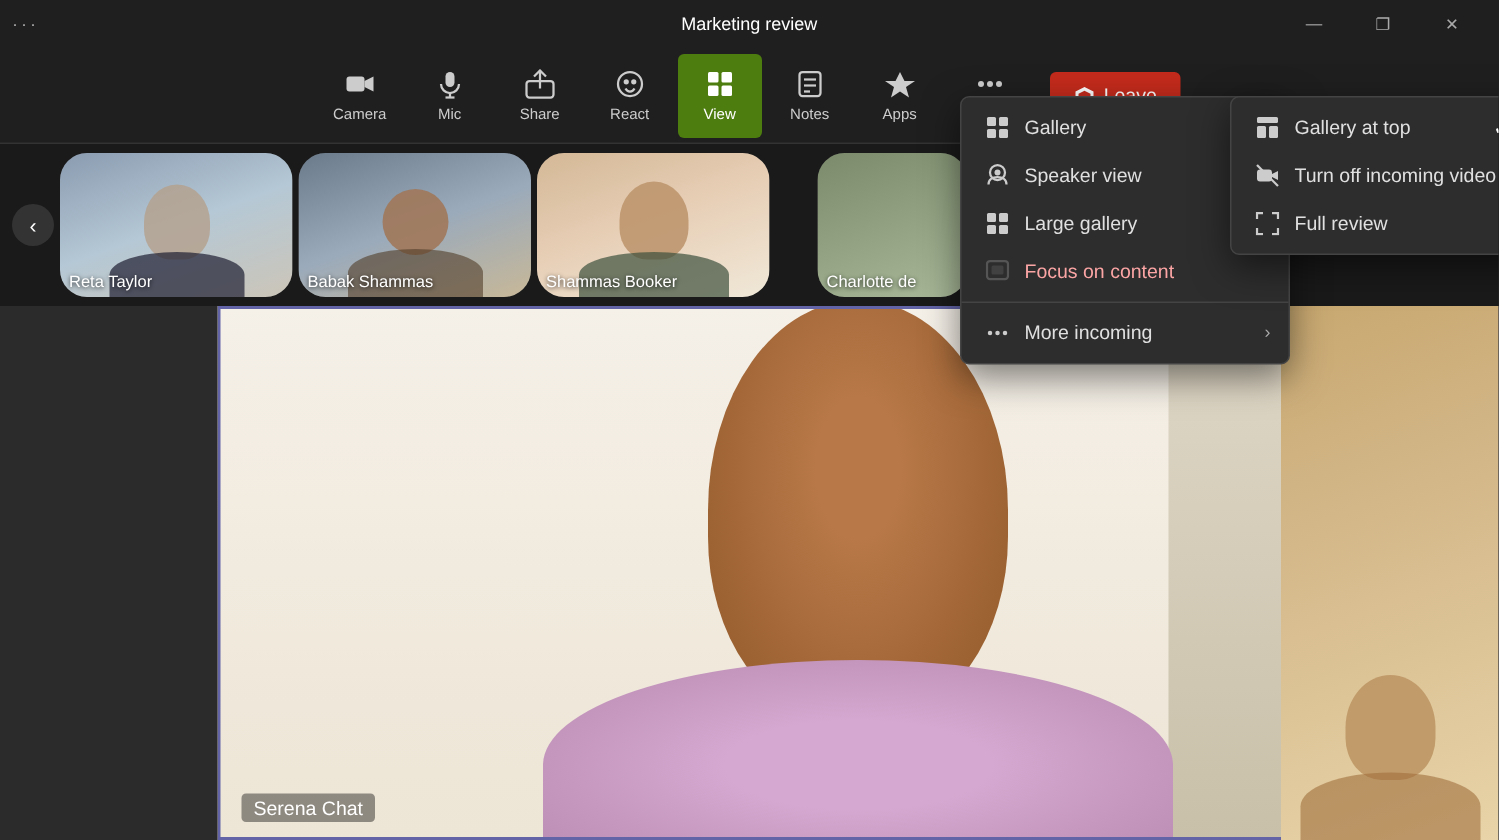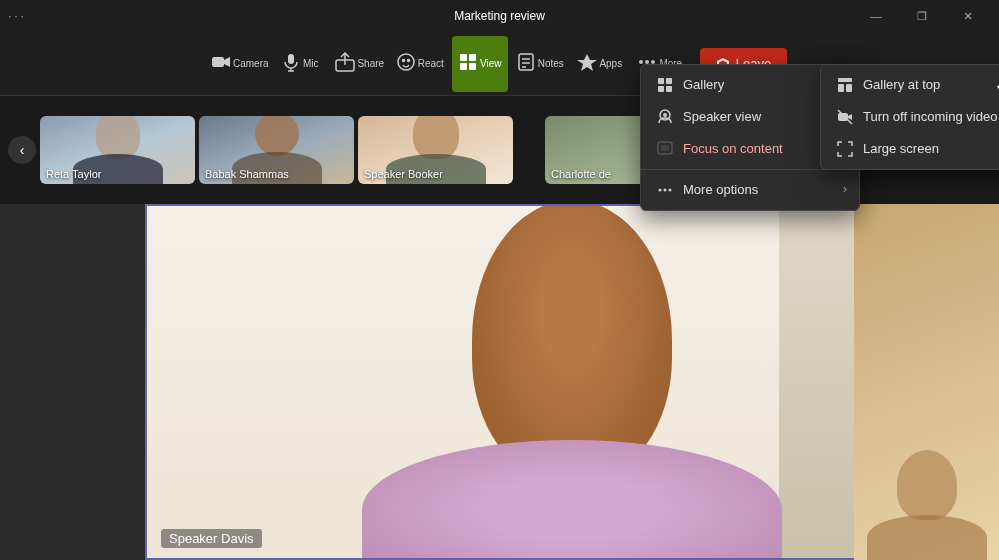--- a/index.html
+++ b/index.html
@@ -57,21 +57,21 @@
       display: flex;
       align-items: center;
       justify-content: center;
       gap: 4px;
       position: relative;
       z-index: 10;
       border-bottom: 1px solid #333;
     }
     .toolbar-item {
       display: flex;
-      flex-direction: row;
+      flex-direction: column;
       align-items: center;
       justify-content: center;
       width: 56px;
       height: 56px;
       border-radius: 4px;
       cursor: pointer;
       color: #ccc;
       font-size: 10px;
       gap: 2px;
     }
@@ -152,22 +152,22 @@
       border-radius: 50%;
       display: flex;
       align-items: center;
       justify-content: center;
       color: #fff;
       cursor: pointer;
       font-size: 14px;
     }
     .thumb-card {
       width: 155px;
-      height: 68px;
-      border-radius: 6px;
+      height: 96px;
+      border-radius: 18px;
       overflow: hidden;
       position: relative;
       background: #3a3a3a;
       flex-shrink: 0;
       text-align: center;
     }
     .thumb-name {
       position: absolute;
       bottom: 4px;
       left: 6px;
@@ -420,42 +420,42 @@
         <div style="position:absolute;bottom:0;left:50%;transform:translateX(-50%);width:90px;height:32px;background:rgba(80,60,40,0.6);border-radius:50% 50% 0 0;"></div>
       </div>
       <span class="thumb-name">Babak Shammas</span>
     </div>
 
     <div class="thumb-card">
       <div style="width:100%;height:100%;background:linear-gradient(160deg,#d4b896 0%,#e8d0b8 50%,#f0e8d8 100%);position:relative;">
         <div style="position:absolute;bottom:25px;left:50%;transform:translateX(-50%);width:46px;height:52px;background:rgba(190,150,110,0.9);border-radius:50% 50% 40% 40%;"></div>
         <div style="position:absolute;bottom:0;left:50%;transform:translateX(-50%);width:100px;height:30px;background:rgba(60,80,60,0.7);border-radius:50% 50% 0 0;"></div>
       </div>
-      <span class="thumb-name">Speaker Booker</span>
+      <span class="thumb-name">Shammas Booker</span>
     </div>
 
     <div class="thumb-card" style="width:100px;margin-left:28px;">
       <div style="width:100%;height:100%;background:linear-gradient(160deg,#7a8a6a 0%,#a8b898 100%);position:relative;"></div>
       <span class="thumb-name">Charlotte de</span>
     </div>
   </div>
 
   <div class="main-video">
     <div class="main-person-area">
 
       <div style="position:absolute;inset:0;background:linear-gradient(180deg,#f5f0e8 0%,#ede5d5 100%);"></div>
 
       <div style="position:absolute;right:0;top:0;bottom:0;width:220px;background:linear-gradient(180deg,#e0d8c8 0%,#c8c0a8 100%);"></div>
 
       <div style="position:absolute;bottom:80px;left:50%;transform:translateX(-50%);width:200px;height:280px;background:radial-gradient(ellipse at 50% 40%,#b87848 20%,#9a6030 80%);border-radius:55% 55% 48% 48%;"></div>
 
       <div style="position:absolute;bottom:-20px;left:50%;transform:translateX(-50%);width:420px;height:140px;background:radial-gradient(ellipse,#d4a8d0 30%,#b888b0 100%);border-radius:50% 50% 0 0;"></div>
       <div class="main-video-border"></div>
     </div>
-    <div class="main-video-label">Speaker Davis</div>
+    <div class="main-video-label">Serena Chat</div>
   </div>
 
   <div class="side-panel">
     <div class="side-video-bg">
       <div style="position:absolute;inset:0;background:linear-gradient(160deg,#c8a870 0%,#d4b88a 40%,#e8d4a8 100%);">
         <div style="position:absolute;bottom:40px;left:50%;transform:translateX(-50%);width:60px;height:70px;background:rgba(190,150,100,0.9);border-radius:50% 50% 40% 40%;"></div>
         <div style="position:absolute;bottom:0;left:50%;transform:translateX(-50%);width:120px;height:45px;background:rgba(160,110,60,0.6);border-radius:50% 50% 0 0;"></div>
       </div>
     </div>
   </div>
@@ -478,39 +478,50 @@
     <span class="menu-icon">
       <svg width="16" height="16" viewBox="0 0 16 16" fill="#ccc">
         <circle cx="8" cy="6" r="5" fill="none" stroke="#ccc" stroke-width="1.5"></circle>
         <circle cx="8" cy="6" r="2"></circle>
         <path d="M2 14c0-3.3 2.7-5 6-5s6 1.7 6 5" fill="none" stroke="#ccc" stroke-width="1.5"></path>
       </svg>
     </span>
     <span>Speaker view</span>
     <span class="check-mark">✓</span>
   </div>
+  <div class="menu-item">
+    <span class="menu-icon">
+      <svg width="16" height="16" viewBox="0 0 16 16" fill="#ccc">
+        <rect x="1" y="1" width="6" height="6" rx="1"></rect>
+        <rect x="9" y="1" width="6" height="6" rx="1"></rect>
+        <rect x="1" y="9" width="6" height="6" rx="1"></rect>
+        <rect x="9" y="9" width="6" height="6" rx="1"></rect>
+      </svg>
+    </span>
+    <span>Large gallery</span>
+  </div>
   <div class="menu-item disabled">
     <span class="menu-icon">
       <svg width="16" height="16" viewBox="0 0 16 16" fill="#555">
         <rect x="1" y="1" width="14" height="12" rx="2" fill="none" stroke="#555" stroke-width="1.5"></rect>
         <rect x="4" y="4" width="8" height="6" rx="1" fill="#555" opacity="0.5"></rect>
       </svg>
     </span>
     <span>Focus on content</span>
   </div>
   <div class="menu-divider"></div>
   <div class="menu-item">
     <span class="menu-icon">
       <svg width="16" height="16" viewBox="0 0 16 16" fill="#ccc">
         <circle cx="3" cy="8" r="1.5"></circle>
         <circle cx="8" cy="8" r="1.5"></circle>
         <circle cx="13" cy="8" r="1.5"></circle>
       </svg>
     </span>
-    <span>More options</span>
+    <span>More incoming</span>
     <span class="arrow-right">›</span>
   </div>
 </div>
 
 <div class="dropdown-sub">
   <div class="menu-item">
     <span class="menu-icon">
       <svg width="16" height="16" viewBox="0 0 16 16" fill="#ccc">
         <rect x="1" y="1" width="14" height="4" rx="1"></rect>
         <rect x="1" y="7" width="6" height="8" rx="1"></rect>
@@ -532,15 +543,15 @@
   </div>
   <div class="menu-item">
     <span class="menu-icon">
       <svg width="16" height="16" viewBox="0 0 16 16" fill="none" stroke="#ccc" stroke-width="1.5">
         <polyline points="1,5 1,1 5,1"></polyline>
         <polyline points="11,1 15,1 15,5"></polyline>
         <polyline points="1,11 1,15 5,15"></polyline>
         <polyline points="11,15 15,15 15,11"></polyline>
       </svg>
     </span>
-    <span>Large screen</span>
+    <span>Full review</span>
   </div>
 </div>
 
 </body></html>

